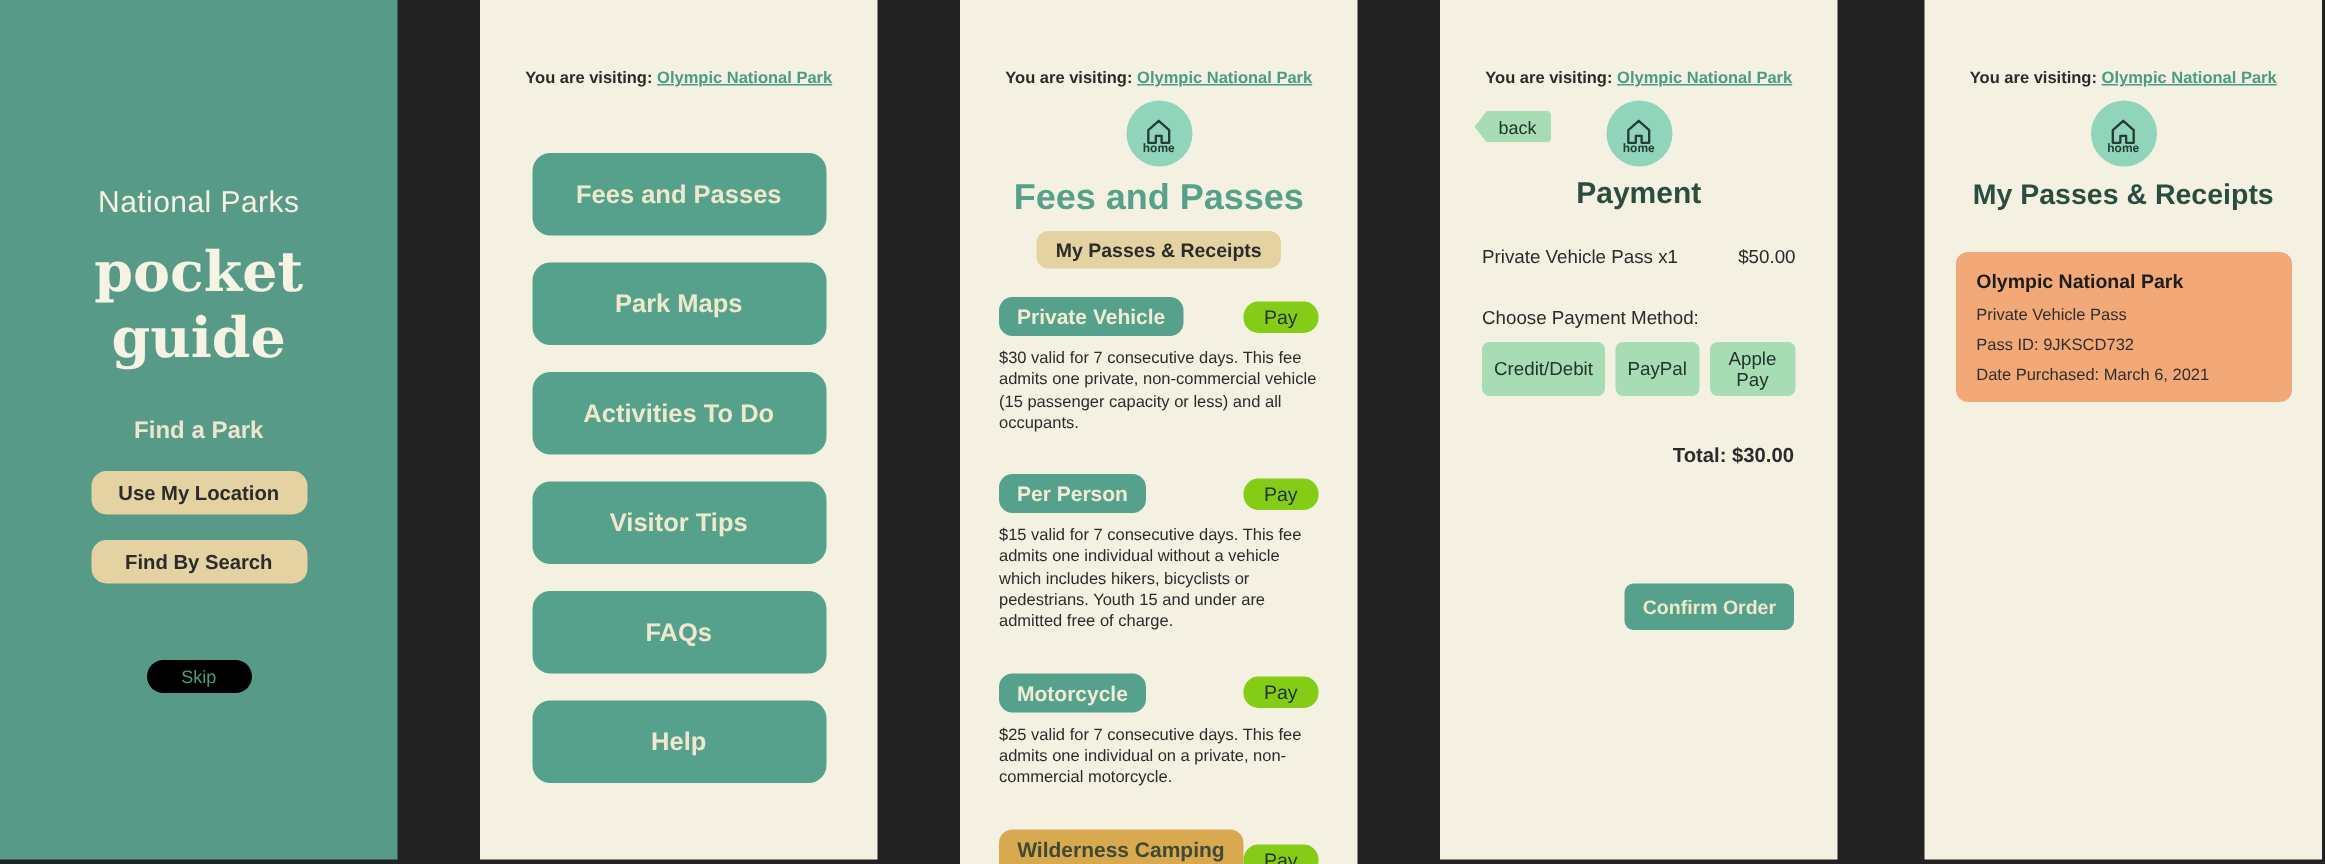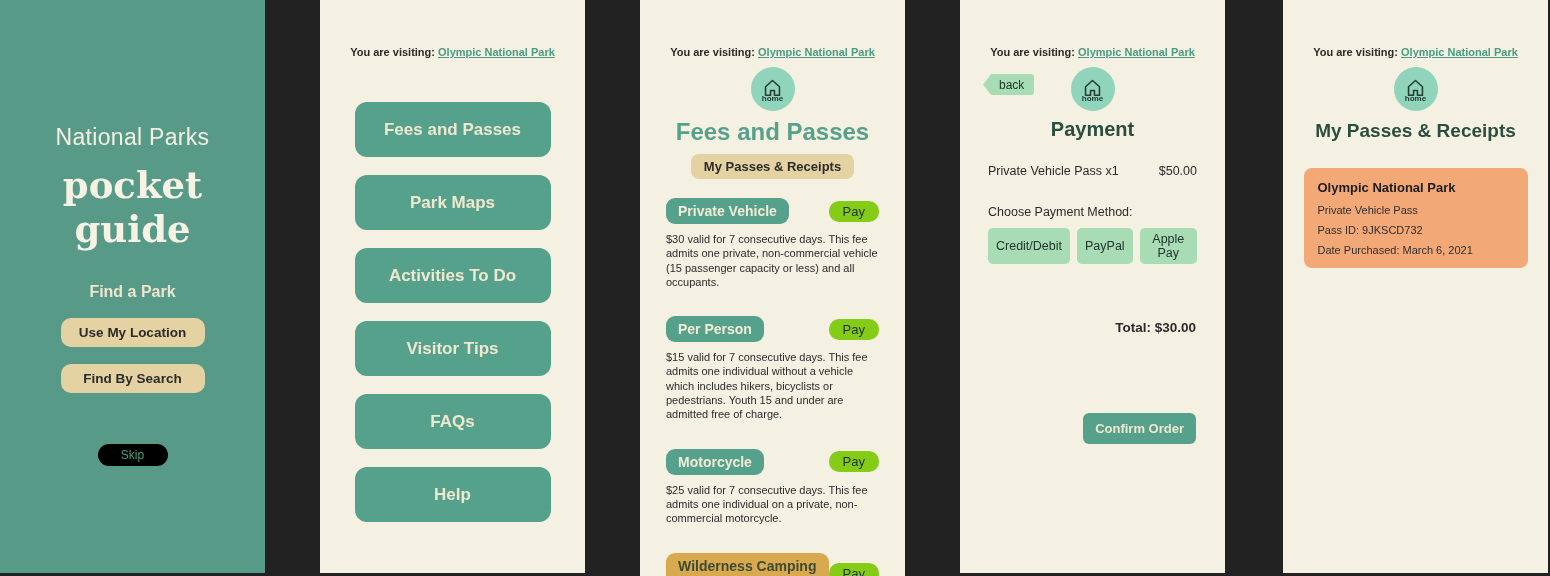--- a/index.html
+++ b/index.html
@@ -7,21 +7,21 @@
   body { background:#222222; font-family:"Liberation Sans", sans-serif; position:relative; }
 
   .panel { position:absolute; top:0; width:265px; height:573px; background:#f4f0e2; }
   #p1 { left:0;    background:#589a88; text-align:center; }
   #p2 { left:320px; }
   #p3 { left:640px; height:576px; overflow:hidden; }
   #p4 { left:960px; }
   #p5 { left:1283px; }
 
   
-  .app-name { padding-top:124px; color:#f4f0e2; font-size:23px; letter-spacing:.3px; }
+  .app-name { padding-top:124px; color:#f4f0e2; font-size:20px; letter-spacing:.3px; }
   .app-title { margin-top:12px; color:#f6f2e4; font-family:"DejaVu Serif","Liberation Serif",serif;
                font-weight:bold; font-size:37px; }
   .find-label { margin-top:32px; color:#ece5cf; font-weight:bold; font-size:16px; }
   .tan-btn { display:block; margin:17px auto 0; width:144px; padding:7px 0; background:#e4d2a3;
              border:none; border-radius:10px; font-family:inherit; font-weight:bold; font-size:13.5px;
              color:#2b2b2b; cursor:pointer; }
   .skip-btn { display:block; margin:51px auto 0; width:70px; padding:4px 0; background:#000000;
               border:none; border-radius:999px; font-family:inherit; font-size:12px; color:#4a9c82; cursor:pointer; }
 
   
@@ -57,21 +57,21 @@
   .back-btn { position:absolute; left:23px; top:74px; height:21px; padding:0 10px 0 16px;
               background:#a7dcb5; border:none; font-family:inherit; font-size:12px; color:#22352c; cursor:pointer;
               clip-path: polygon(16% 0, 96% 0, 100% 12%, 100% 88%, 96% 100%, 16% 100%, 0 50%); }
   .pay-title { margin-top:7px; text-align:center; font-weight:bold; font-size:20px; color:#2a4d3f; }
   .line-row { display:flex; justify-content:space-between; padding:0 28px; margin-top:23px;
               font-size:12.5px; color:#2b2b2b; }
   .method-label { padding:0 28px; margin-top:27px; font-size:12.5px; color:#2b2b2b; }
   .methods { display:flex; gap:7px; padding:0 28px; margin-top:9px;justify-content:space-between; }
   .method-chip { background:#a7dcb5; color:#22352c; font-family:inherit; font-size:12.5px;
                  padding:4px 8px; border:none; border-radius:5px; cursor:pointer; }
-  .total-row { text-align:right; padding-right:29px; margin-top:56px; font-weight:bold; font-size:13.5px; color:#2b2b2b; }
+  .total-row { text-align:right; padding-right:29px; margin-top:32px; font-weight:bold; font-size:13.5px; color:#2b2b2b; }
   .confirm-wrap { text-align:right; padding-right:29px; margin-top:36px; }
   .confirm-btn { background:#56a18b; color:#efe8cf; font-family:inherit; font-weight:bold; font-size:13px;
                  padding:8px 12px; border:none; border-radius:6px; cursor:pointer;margin-top:42px; }
 
   
   .receipts-title { margin-top:9px; text-align:center; font-weight:bold; font-size:19px; color:#2a4d3f; }
   .pass-card { width:224px; margin:26px auto 0; background:#f2a877; border-radius:8px; padding:12px 14px; }
   .pass-card .park { font-weight:bold; font-size:13px; color:#1d1d1d; margin-bottom:9px; }
   .pass-card .line { font-size:11px; color:#2f2f2f; margin-bottom:8px; }
   .pass-card .line:last-child { margin-bottom:0; }

